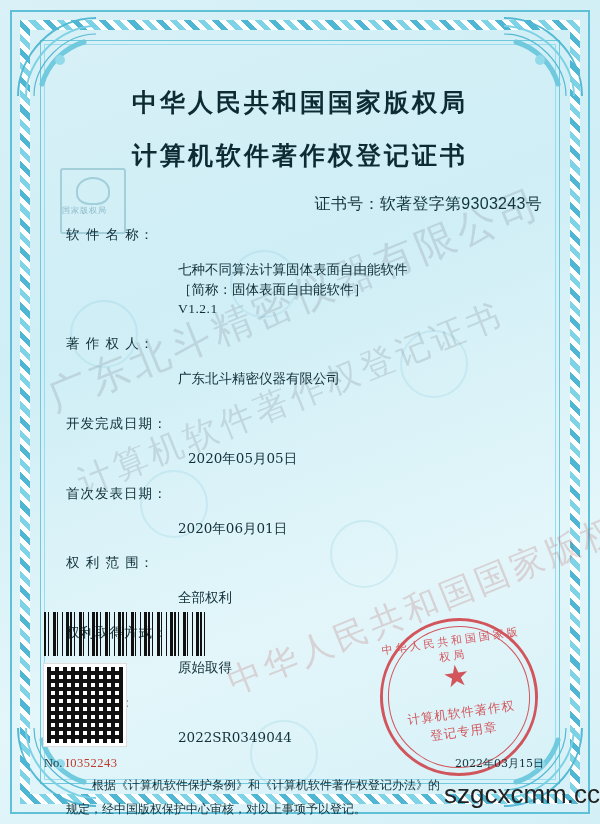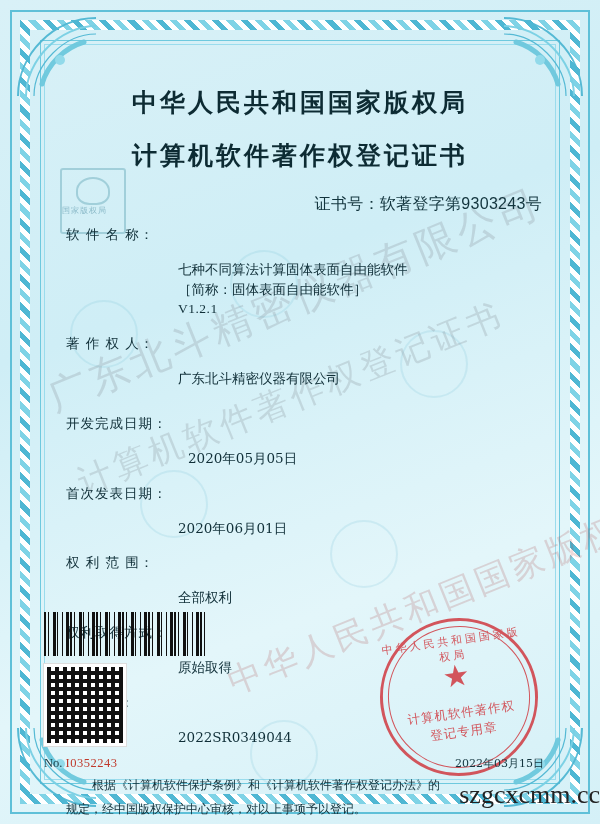--- a/index.html
+++ b/index.html
@@ -290,21 +290,21 @@
     font-size: 8px;
   }
 
   
   .site-stamp {
     position: absolute;
     right: 0;
     bottom: 12px;
     font-size: 26px;
     color: #222;
-    font-family: Liberation Serif, serif;
+    font-family: Liberation Sans, sans-serif;
     background: rgba(255,255,255,0.0);
     padding: 2px 0 2px 8px;
   }
 </style>
 </head>
 <body>
 
 <div id="certificate">
 
   <div class="frame-outer"></div>

